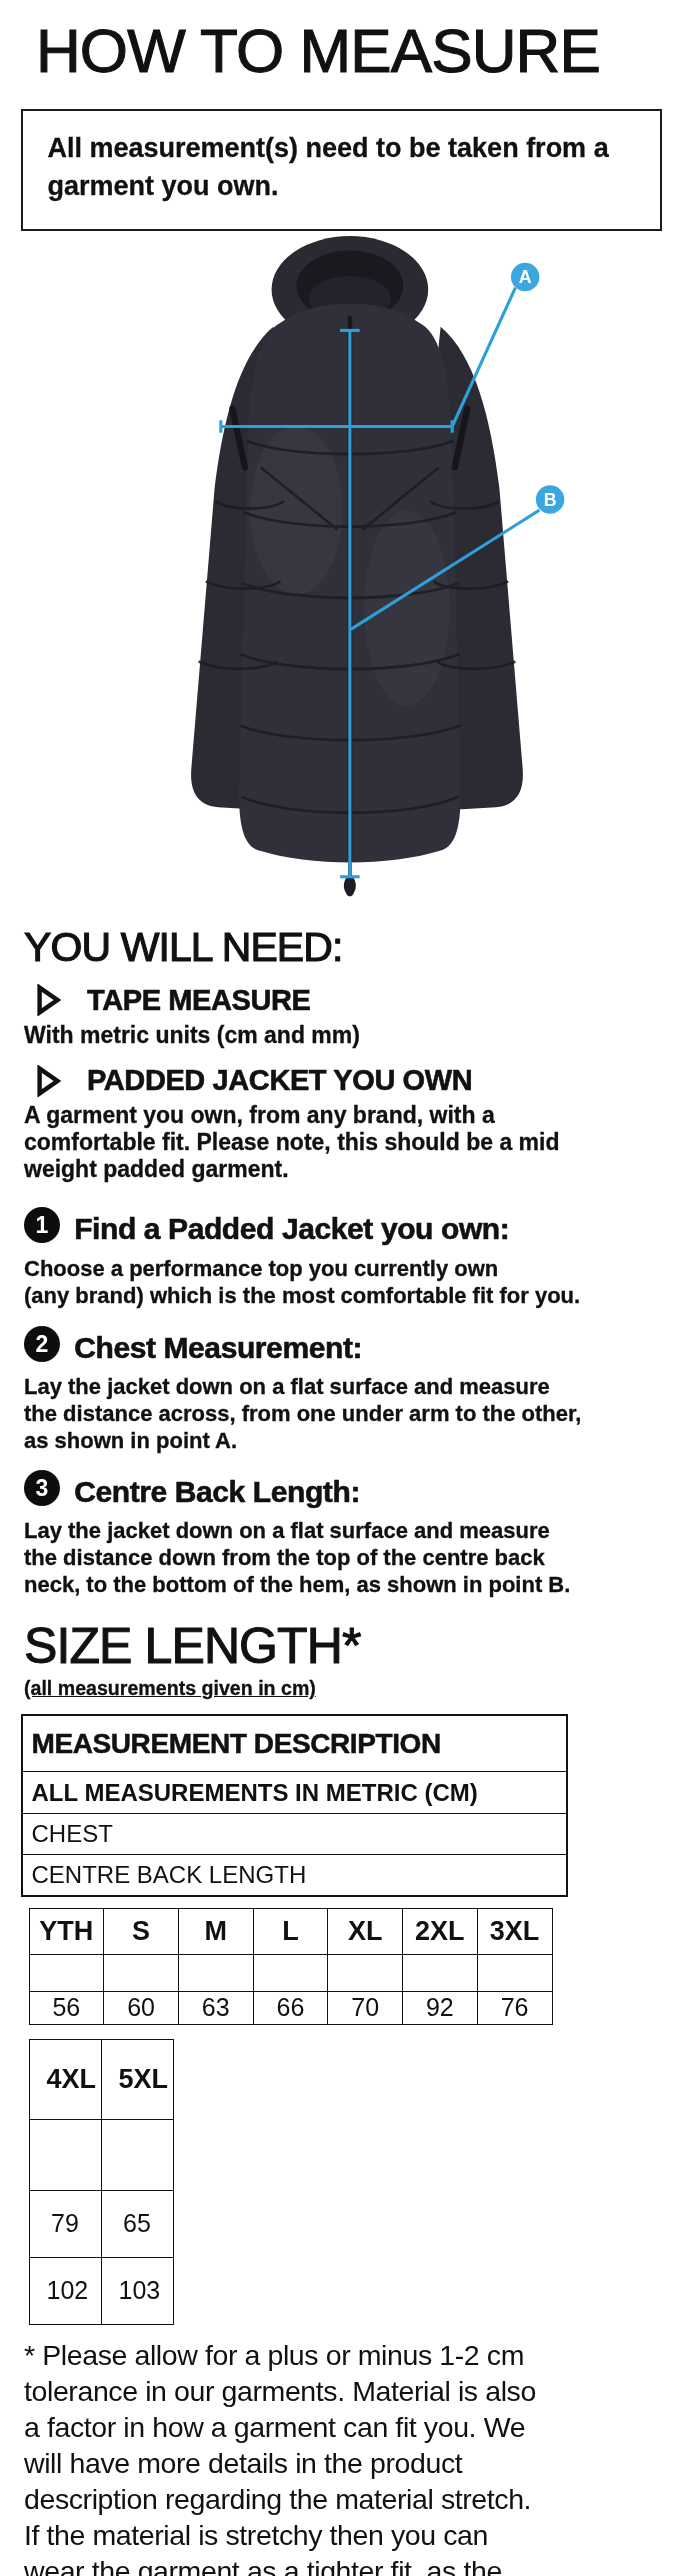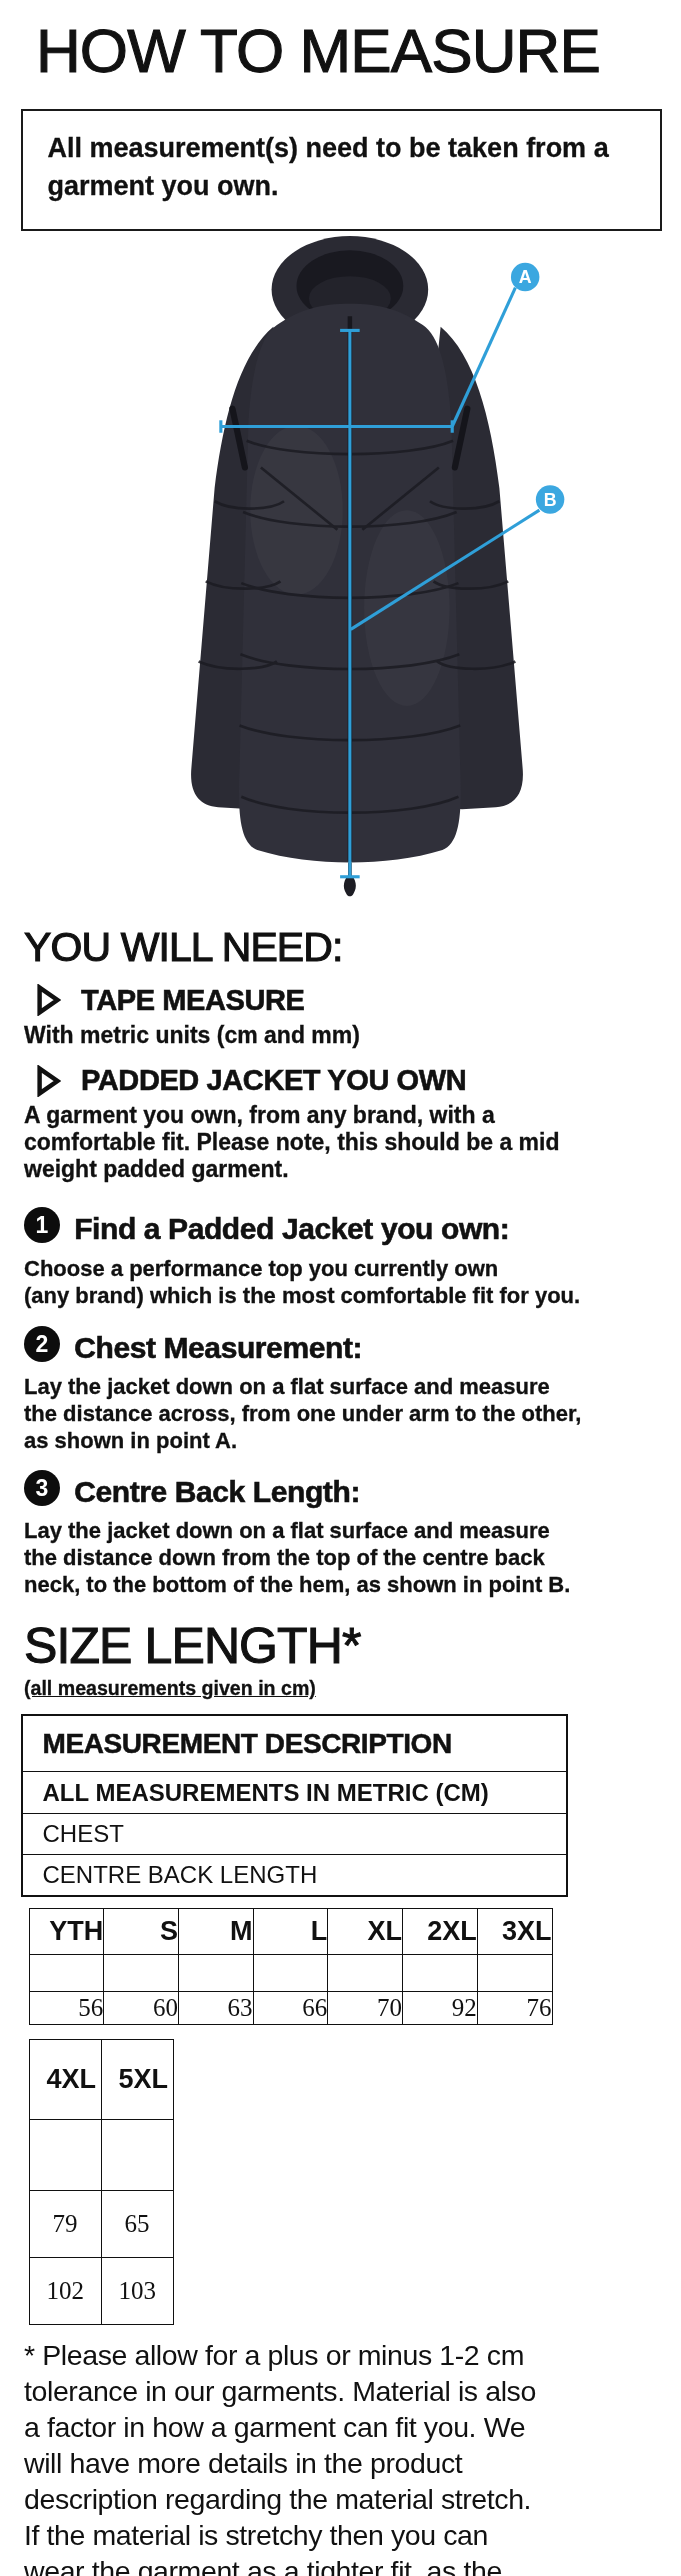--- a/index.html
+++ b/index.html
@@ -6,42 +6,42 @@
   body{width:682px;font-family:"Liberation Sans","DejaVu Sans",sans-serif;color:#111;}
   .heavy{font-weight:normal;letter-spacing:-0.9px;-webkit-text-stroke:1.1px #111;}
   .semiheavy{font-weight:bold;letter-spacing:-0.4px;-webkit-text-stroke:0.6px #111;}
   .boldtext{font-weight:bold;-webkit-text-stroke:0.3px #111;}
   .page-title{font-size:62px;line-height:1.0;margin:19.6px 0 0 36px;}
   .notice-box{margin:27px 20.5px 0 20.5px;border:2.7px solid #1a1a1a;padding:19.6px 25px 23px 25px;}
   .notice-text{font-size:27px;line-height:1.4;white-space:pre-line;}
   .figure{position:relative;width:420px;height:668px;margin:3.6px 0 0 147px;}
   .figure svg{display:block;}
   .ywn-heading{font-size:41px;margin:25px 0 0 24px;line-height:1;}
-  .need-item{display:flex;align-items:center;gap:20px;margin:16px 8px 0 36px;}
+  .need-item{display:flex;align-items:center;gap:26px;margin:16px 8px 0 36px;}
   .need-item .tri{flex:0 0 auto;display:block;}
   .need-title{font-size:29px;line-height:1;}
   .need-desc{font-size:23px;line-height:27px;margin:5.3px 0 0 24px;white-space:pre-line;}
   .step-head{display:flex;align-items:center;gap:14.2px;margin:23px 0 0 24px;}
   .numcircle{flex:0 0 auto;width:36px;height:36px;border-radius:50%;background:#0d0d0d;color:#fff;
              font-weight:bold;font-size:23px;line-height:36px;text-align:center;}
   .step-title{font-size:30px;line-height:1;margin-top:8px;}
   .step-desc{font-size:22px;line-height:27px;margin:10.7px 0 0 24px;white-space:pre-line;}
   .sc-heading{font-size:50px;margin:23px 0 0 24px;line-height:1;}
   .sc-sub{font-size:19.6px;margin:7.1px 0 0 24px;line-height:1.1;text-decoration:underline;}
   table{border-collapse:collapse;table-layout:fixed;}
   .desc-table{margin:14.2px 0 0 20.5px;width:547px;border:2.7px solid #111;}
-  .desc-table td{border:1.8px solid #111;padding:0 20px;vertical-align:middle;}
+  .desc-table td{border:1.8px solid #111;padding:0 9px;vertical-align:middle;}
   .dt-header{height:55px;font-size:28px;font-weight:bold;letter-spacing:-0.4px;-webkit-text-stroke:0.5px #111;}
   .dt-metric{height:41px;font-size:24px;font-weight:bold;}
   .dt-row{height:40px;font-size:24px;font-weight:normal;}
   .size-table{margin:10.7px 0 0 28.5px;width:524px;border:1.8px solid #111;}
-  .size-table td{border:1.8px solid #111;text-align:right;vertical-align:middle;padding:0;}
+  .size-table td{border:1.8px solid #111;text-align:center;vertical-align:middle;padding:0;}
   .st-head td{height:45px;font-size:27px;font-weight:bold;}
   .st-spacer td{height:36px;}
-  .st-data td{height:32px;font-size:25px;font-family:Liberation Serif, serif;}
+  .st-data td{height:32px;font-size:25px;}
   .ext-table{margin:14.2px 0 0 28.5px;width:145px;border:1.8px solid #111;}
   .ext-table td{border:1.8px solid #111;text-align:center;vertical-align:middle;padding:17px;}
   .footnote{font-size:28.5px;line-height:36px;margin:12.5px 24px 18px 24px;white-space:pre-line;letter-spacing:-0.4px;}
 </style>
 </head>
 <body>
 
 <h1 class="page-title heavy">HOW TO MEASURE</h1>
 
 <div class="notice-box">

